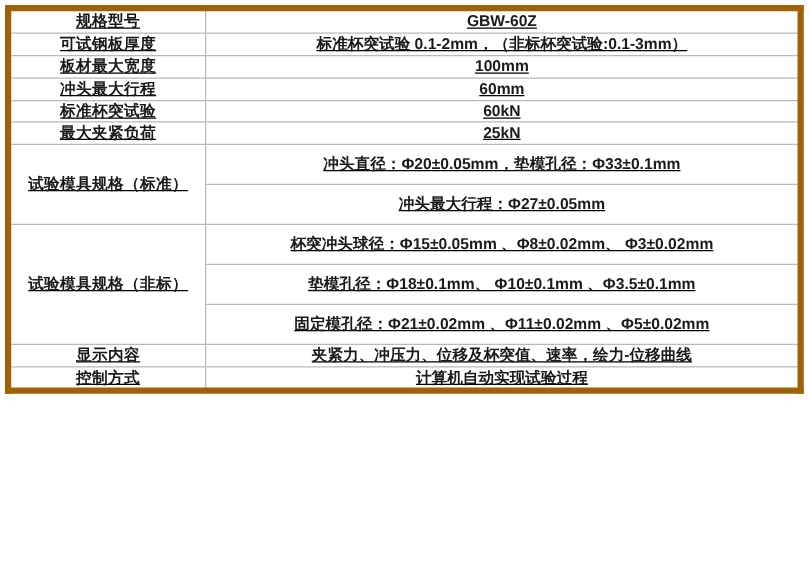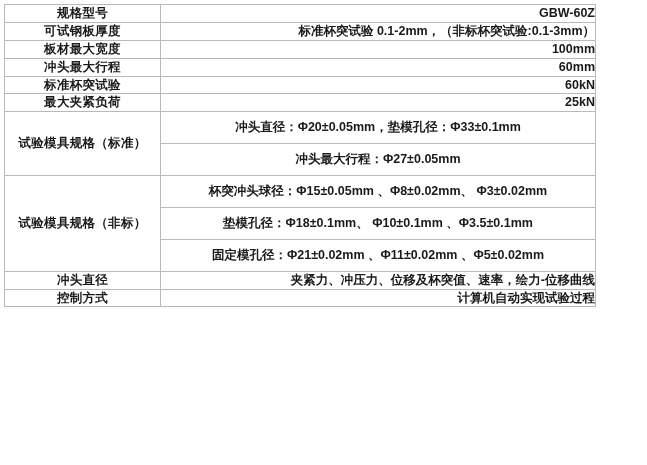--- a/index.html
+++ b/index.html
@@ -14,42 +14,43 @@
     color: #000000;
     -webkit-font-smoothing: antialiased;
   }
   .spec-wrap {
     width: 647px;
     height: 465px;
     box-sizing: border-box;
     padding: 4px 4px 4px 4px;
   }
   table.spec-table {
-    width: 592px;
+    width: 639px;
     border-collapse: collapse;
     table-layout: fixed;
-    border: 1px solid #a16207;
+    border: 5px solid #a16207;
+    text-decoration: underline;
   }
   table.spec-table td {
     border: 1px solid #b9b9b9;
     font-size: 12.5px;
     line-height: 1.35;
     color: #1a1a1a;
     padding: 0;
     vertical-align: middle;
   }
   td.label-cell {
     width: 155px;
     text-align: center;
     font-weight: bold;
     padding: 6px 4px;
     letter-spacing: 0.3px;
   }
   td.value-cell {
-    text-align: right;
+    text-align: center;
     font-weight: bold;
     padding: 6px 6px;
   }
   td.value-cell.multiline {
     text-align: center;
     padding: 0;
   }
   .sub-line {
     padding: 7px 8px 7px 8px;
     border-bottom: 1px solid #b9b9b9;
@@ -113,21 +114,21 @@
         <td class="label-cell">试验模具规格（非标）</td>
         <td class="value-cell multiline">
           <div class="sub-line">杯突冲头球径：Φ15±0.05mm 、Φ8±0.02mm、 Φ3±0.02mm</div>
           <div class="sub-line">垫模孔径：Φ18±0.1mm、 Φ10±0.1mm 、Φ3.5±0.1mm</div>
           <div class="sub-line">固定模孔径：Φ21±0.02mm 、Φ11±0.02mm 、Φ5±0.02mm</div>
         </td>
       </tr>
 
 
       <tr>
-        <td class="label-cell">冲头直径</td>
+        <td class="label-cell">显示内容</td>
         <td class="value-cell">夹紧力、冲压力、位移及杯突值、速率，绘力-位移曲线</td>
       </tr>
 
       <tr>
         <td class="label-cell">控制方式</td>
         <td class="value-cell">计算机自动实现试验过程</td>
       </tr>
 
     </tbody>
   </table>

